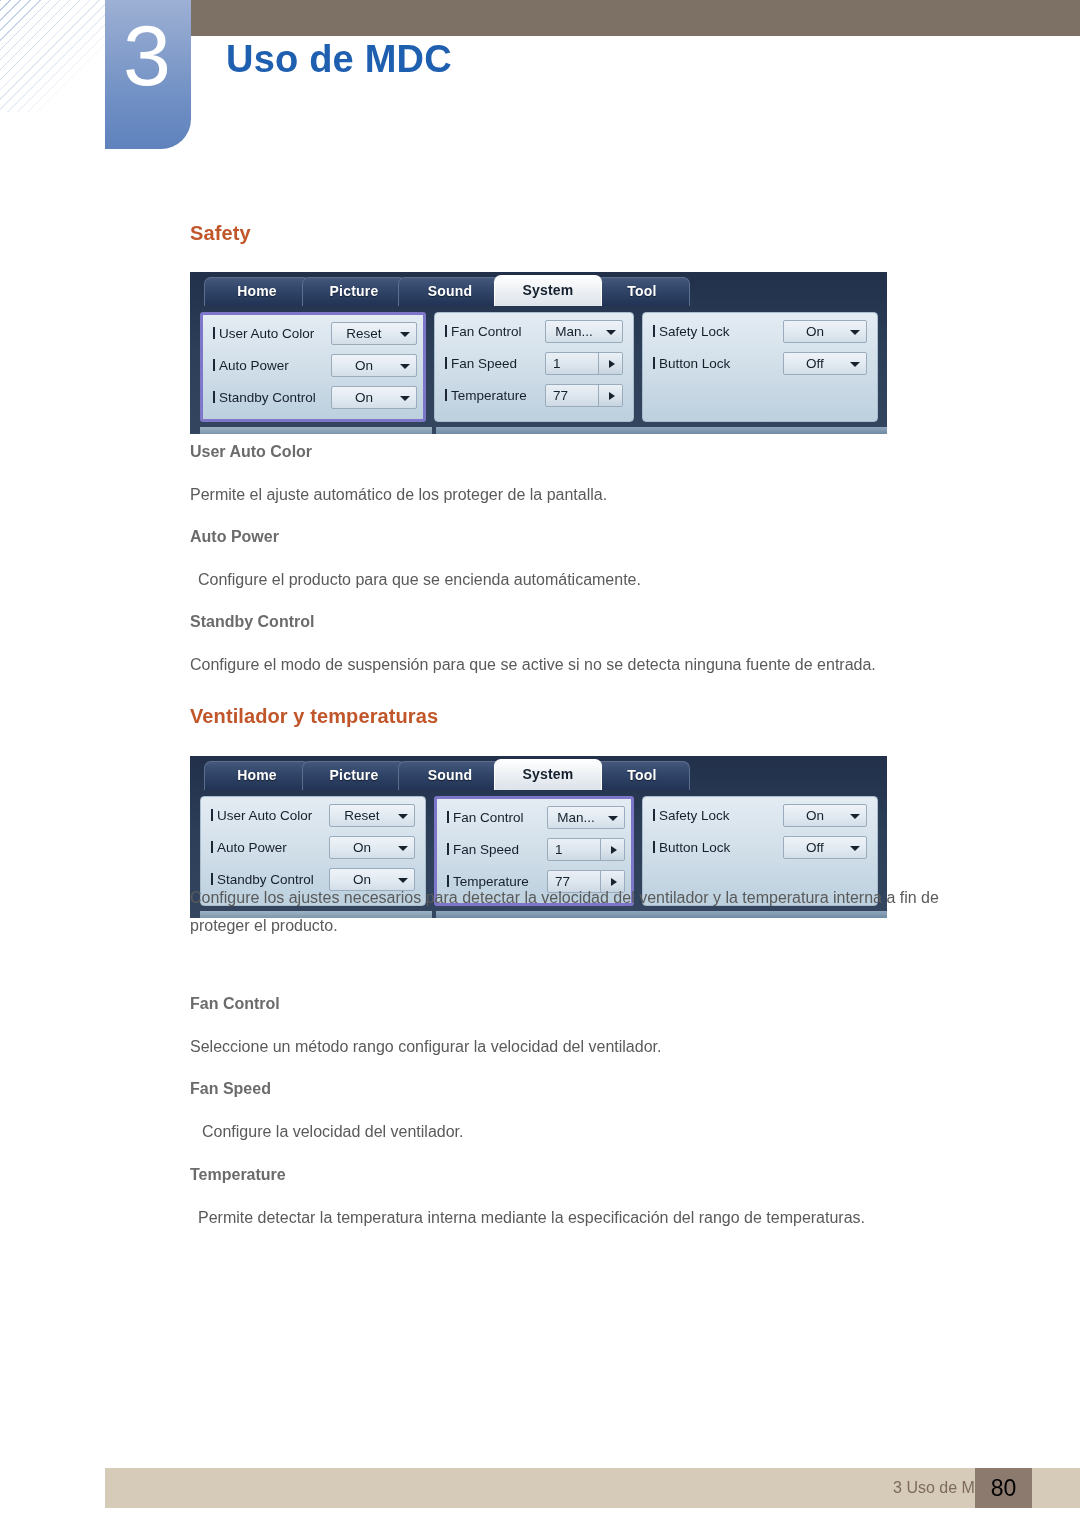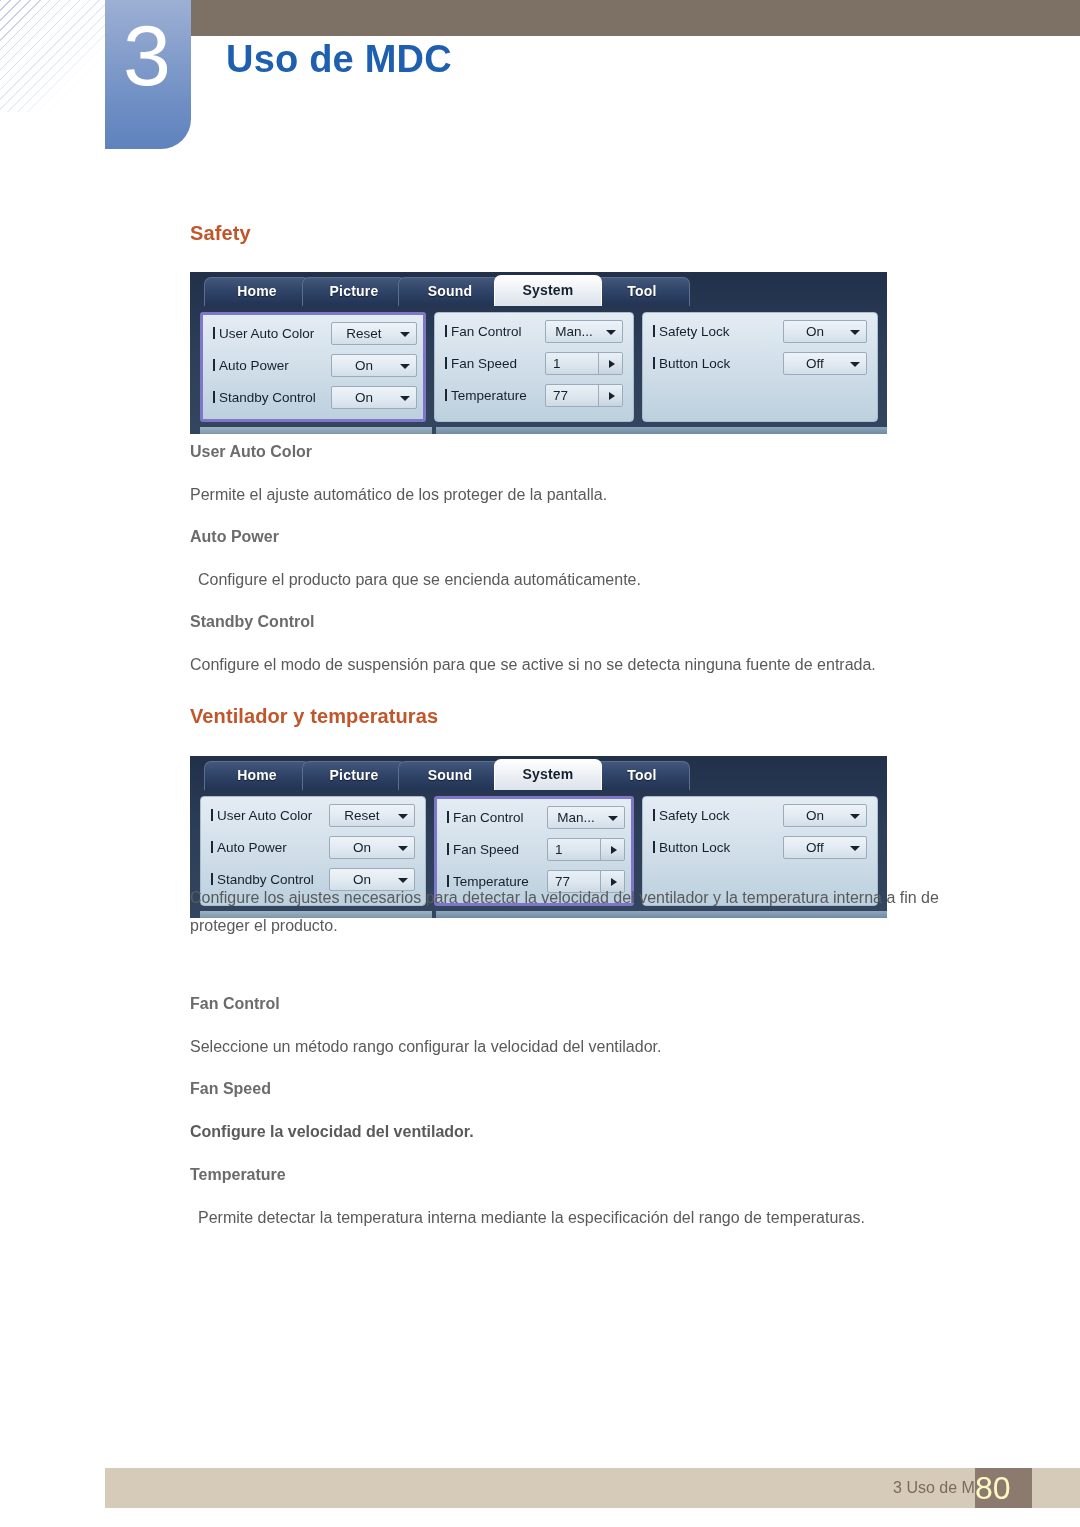--- a/index.html
+++ b/index.html
@@ -157,22 +157,22 @@
   }
   .foottext {
     position:absolute; right:82px; top:0; height:40px; line-height:40px;
     color:#7d6a5d; font-size:16px;
   }
   .pagebox {
     position:absolute; left:870px; top:0; width:57px; height:40px;
     background:#8d7a6e;
   }
   .pagebox span {
-    display:block; text-align:left; line-height:40px;
-    color:#fef9c3; font-size:32px;
+    display:block; text-align:center; line-height:40px;
+    color:#000000; font-size:23px;
   }
 </style>
 </head>
 <body>
 
 <div class="hatch"></div>
 <div class="brownband"></div>
 <div class="chapnum">
   <span>3</span>
 </div>
@@ -352,21 +352,21 @@
       <div class="mdc-foot f2" style="left:246px; width:451px;"></div>
     </div>
   </div>
 
   <p class="body" style="position:absolute; left:0; top:884px; width:775px;">Configure los ajustes necesarios para detectar la velocidad del ventilador y la temperatura interna a fin de proteger el producto.</p>
 
   <h3 class="sub" style="position:absolute; left:0; top:995px;">Fan Control</h3>
   <p class="body" style="position:absolute; left:0; top:1033px;">Seleccione un método rango configurar la velocidad del ventilador.</p>
 
   <h3 class="sub" style="position:absolute; left:0; top:1080px;">Fan Speed</h3>
-  <p class="body" style="position:absolute; left:0; top:1118px;font-weight:bold;">Configure la velocidad del ventilador.</p>
+  <p class="body" style="position:absolute; left:12px; top:1118px;">Configure la velocidad del ventilador.</p>
 
   <h3 class="sub" style="position:absolute; left:0; top:1166px;">Temperature</h3>
   <p class="body" style="position:absolute; left:8px; top:1204px;">Permite detectar la temperatura interna mediante la especificación del rango de temperaturas.</p>
 
 </div>
 
 <div class="footbar">
   <div class="foottext">3 Uso de MDC</div>
   <div class="pagebox">
     <span>80</span>

